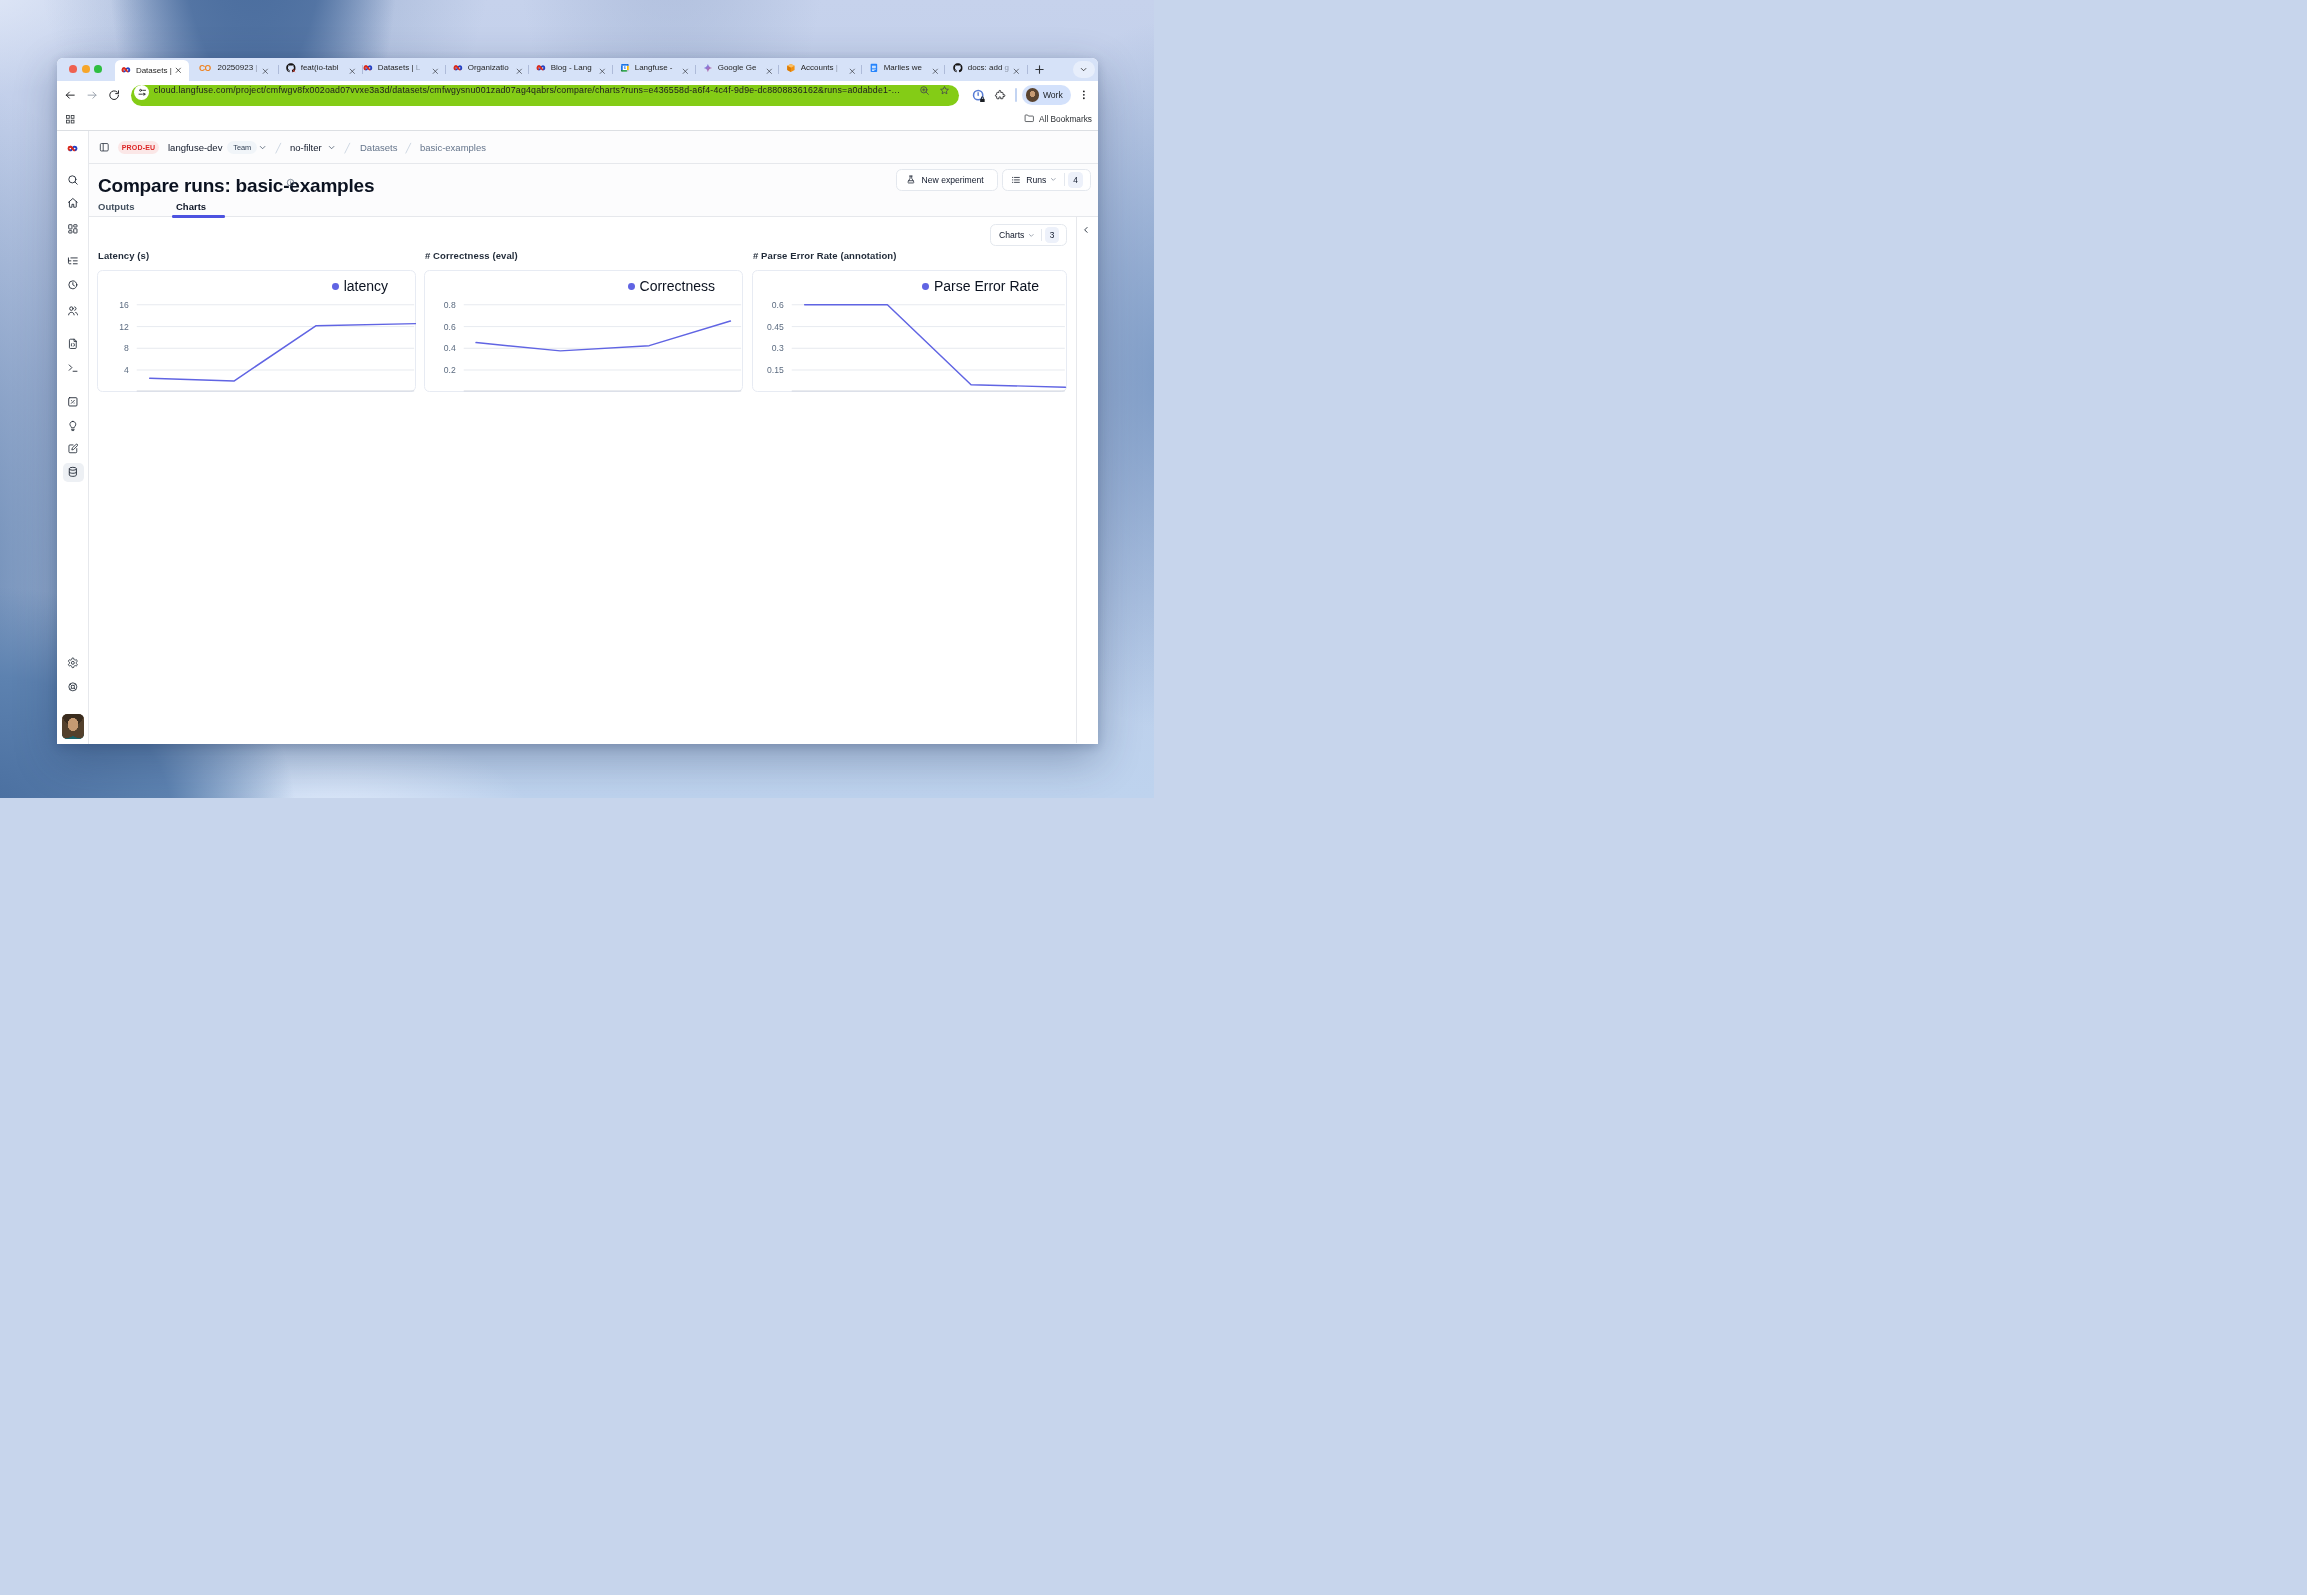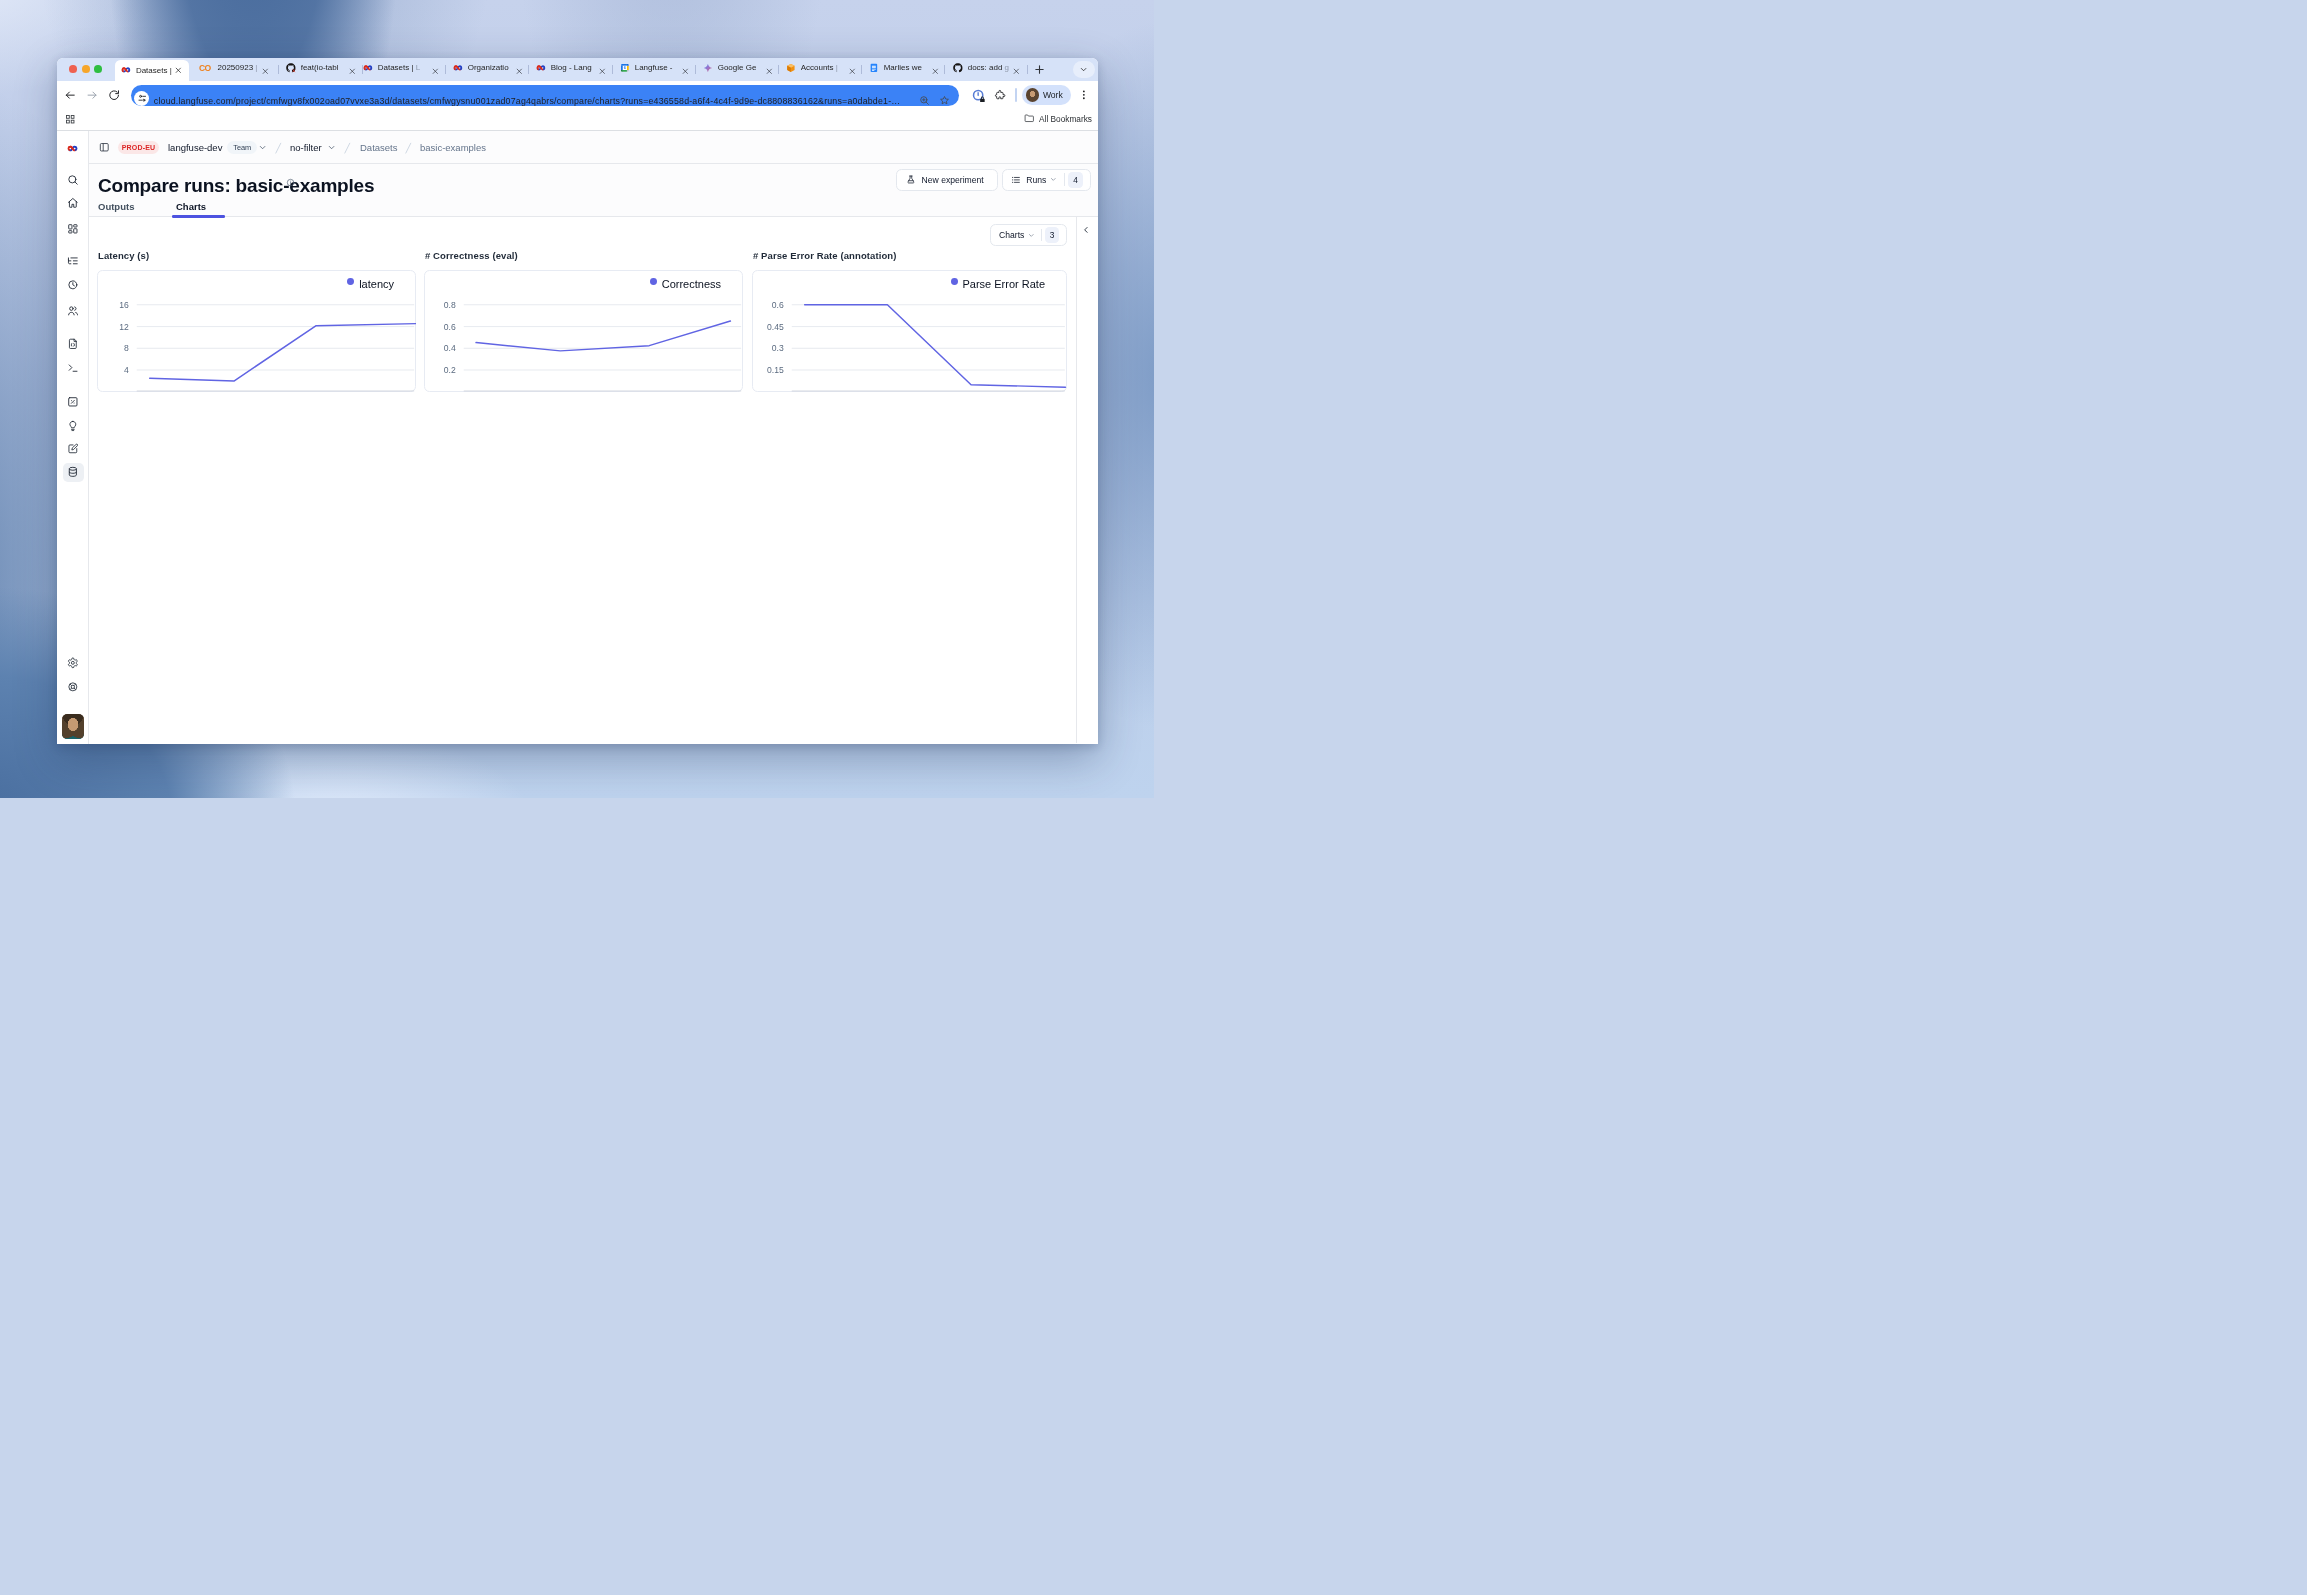--- a/index.html
+++ b/index.html
@@ -19,40 +19,40 @@
 #win{position:absolute;left:57px;top:58px;width:1041px;height:686px;border-radius:6.2px 6.2px 0 0;
  box-shadow:0 14.8px 43px rgba(25,45,85,.33), 0 2.5px 9.8px rgba(25,45,85,.2);background:#fff}
 #tabstrip{position:absolute;left:0;top:0;width:100%;height:22.5px;background:#d6e2f8;border-radius:6.2px 6.2px 0 0}
 .tl{position:absolute;top:7.4px;width:7.7px;height:7.7px;border-radius:50%}
 .tab{position:absolute;top:4.9px;height:13.5px;display:flex;align-items:flex-start;font-size:8px;color:#1f1f1f;white-space:nowrap;overflow:hidden}
 .tab .fav{width:9.8px;height:9.8px;flex:0 0 9.8px;margin-right:4.9px}
 .tab .ttl{overflow:hidden;flex:1 1 auto}
 .tabsep{position:absolute;top:6.8px;width:0.6px;height:9.2px;background:#aebbd9}
 #activetab{position:absolute;left:58px;top:1.5px;width:74px;height:21px;background:#fff;border-radius:5.5px 5.5px 0 0;display:flex;align-items:center;padding:0 6.2px;font-size:8px;color:#1f1f1f;white-space:nowrap}
 #toolbar{position:absolute;left:0;top:22.5px;width:100%;height:29px;background:#fff}
-#urlpill{position:absolute;left:74px;top:27px;width:828px;height:21px;background:#3b82f6;border-radius:10.5px;display:flex;align-items:flex-end;overflow:hidden}
+#urlpill{position:absolute;left:74px;top:27px;width:828px;height:21px;background:#84cc16;border-radius:10.5px;display:flex;align-items:flex-start;overflow:hidden}
 #urlpill .circ{width:15.4px;height:15.4px;border-radius:50%;background:#fff;margin:0 4.3px 0 3.1px;flex:0 0 15.4px;display:flex;align-items:center;justify-content:center}
 #urltext{font-size:8.8px;color:#1d1d1f;white-space:nowrap;letter-spacing:0.2px;overflow:hidden;flex:1 1 auto}
 #bookbar{position:absolute;left:0;top:52px;width:100%;height:21px;background:#fff;border-bottom:0.6px solid #dcdfe3}
 #app{position:absolute;left:0;top:73px;width:100%;height:613px;background:#fff}
 #sidebar{position:absolute;left:0;top:0;width:32px;height:100%;border-right:0.6px solid #e6e8ec;background:#fff}
 #crumbs{position:absolute;left:32px;top:0;width:1009px;height:33px;border-bottom:0.6px solid #e6e8ec;background:#fcfcfd}
 #header{position:absolute;left:32px;top:33px;width:1009px;height:53px;border-bottom:0.6px solid #e6e8ec;background:#fcfcfd}
 #rdiv{position:absolute;left:1019px;top:86px;width:0.6px;height:526px;background:#e6e8ec}
 .sic{position:absolute;left:9.8px;width:11.7px;height:11.7px;color:#1b2430}
 .chip{display:inline-flex;align-items:center;justify-content:center;border-radius:12.3px;font-size:7px;white-space:nowrap}
 .crumbtxt{position:absolute;top:11.4px;font-size:9.5px;color:#0f1728;font-weight:400;white-space:nowrap}
 .crumbgray{color:#64748b;font-weight:400}
 .slash{position:absolute;top:10.5px;width:8.6px;height:12.3px;color:#cbd5e1}
 .chev{color:#475569}
 .btn{position:absolute;height:21.5px;border:0.6px solid #e4e8ee;border-radius:5.5px;background:#fff;display:flex;align-items:center;font-size:8.6px;color:#0f172a;font-weight:500}
 .badge{background:#edf1fa;border-radius:4.3px;display:flex;align-items:center;justify-content:center;font-size:8.3px;color:#0f172a}
 .ctitle{position:absolute;top:119px;font-size:9.5px;font-weight:700;color:#1f2937;letter-spacing:0.1px}
 .card{position:absolute;top:139px;height:122px;background:#fff;border:0.6px solid #e7ebf3;border-radius:5.5px}
-.legend{position:absolute;top:7.4px;right:21px;display:flex;font-size:11px;color:#0b1220}
+.legend{position:absolute;top:7.4px;right:27px;display:flex;align-items:center;font-size:14px;color:#0b1220}
 .legend .dot{width:6.8px;height:6.8px;border-radius:50%;background:#6064e3;margin-right:4.9px}
 svg{display:block}
 </style></head>
 <body>
 <svg width="0" height="0" style="position:absolute">
 <defs>
 <symbol id="s-x" viewBox="0 0 24 24">
         <path d="M18 6 6 18M6 6l12 12"></path>
       </symbol>
 <symbol id="s-chevd" viewBox="0 0 24 24">

